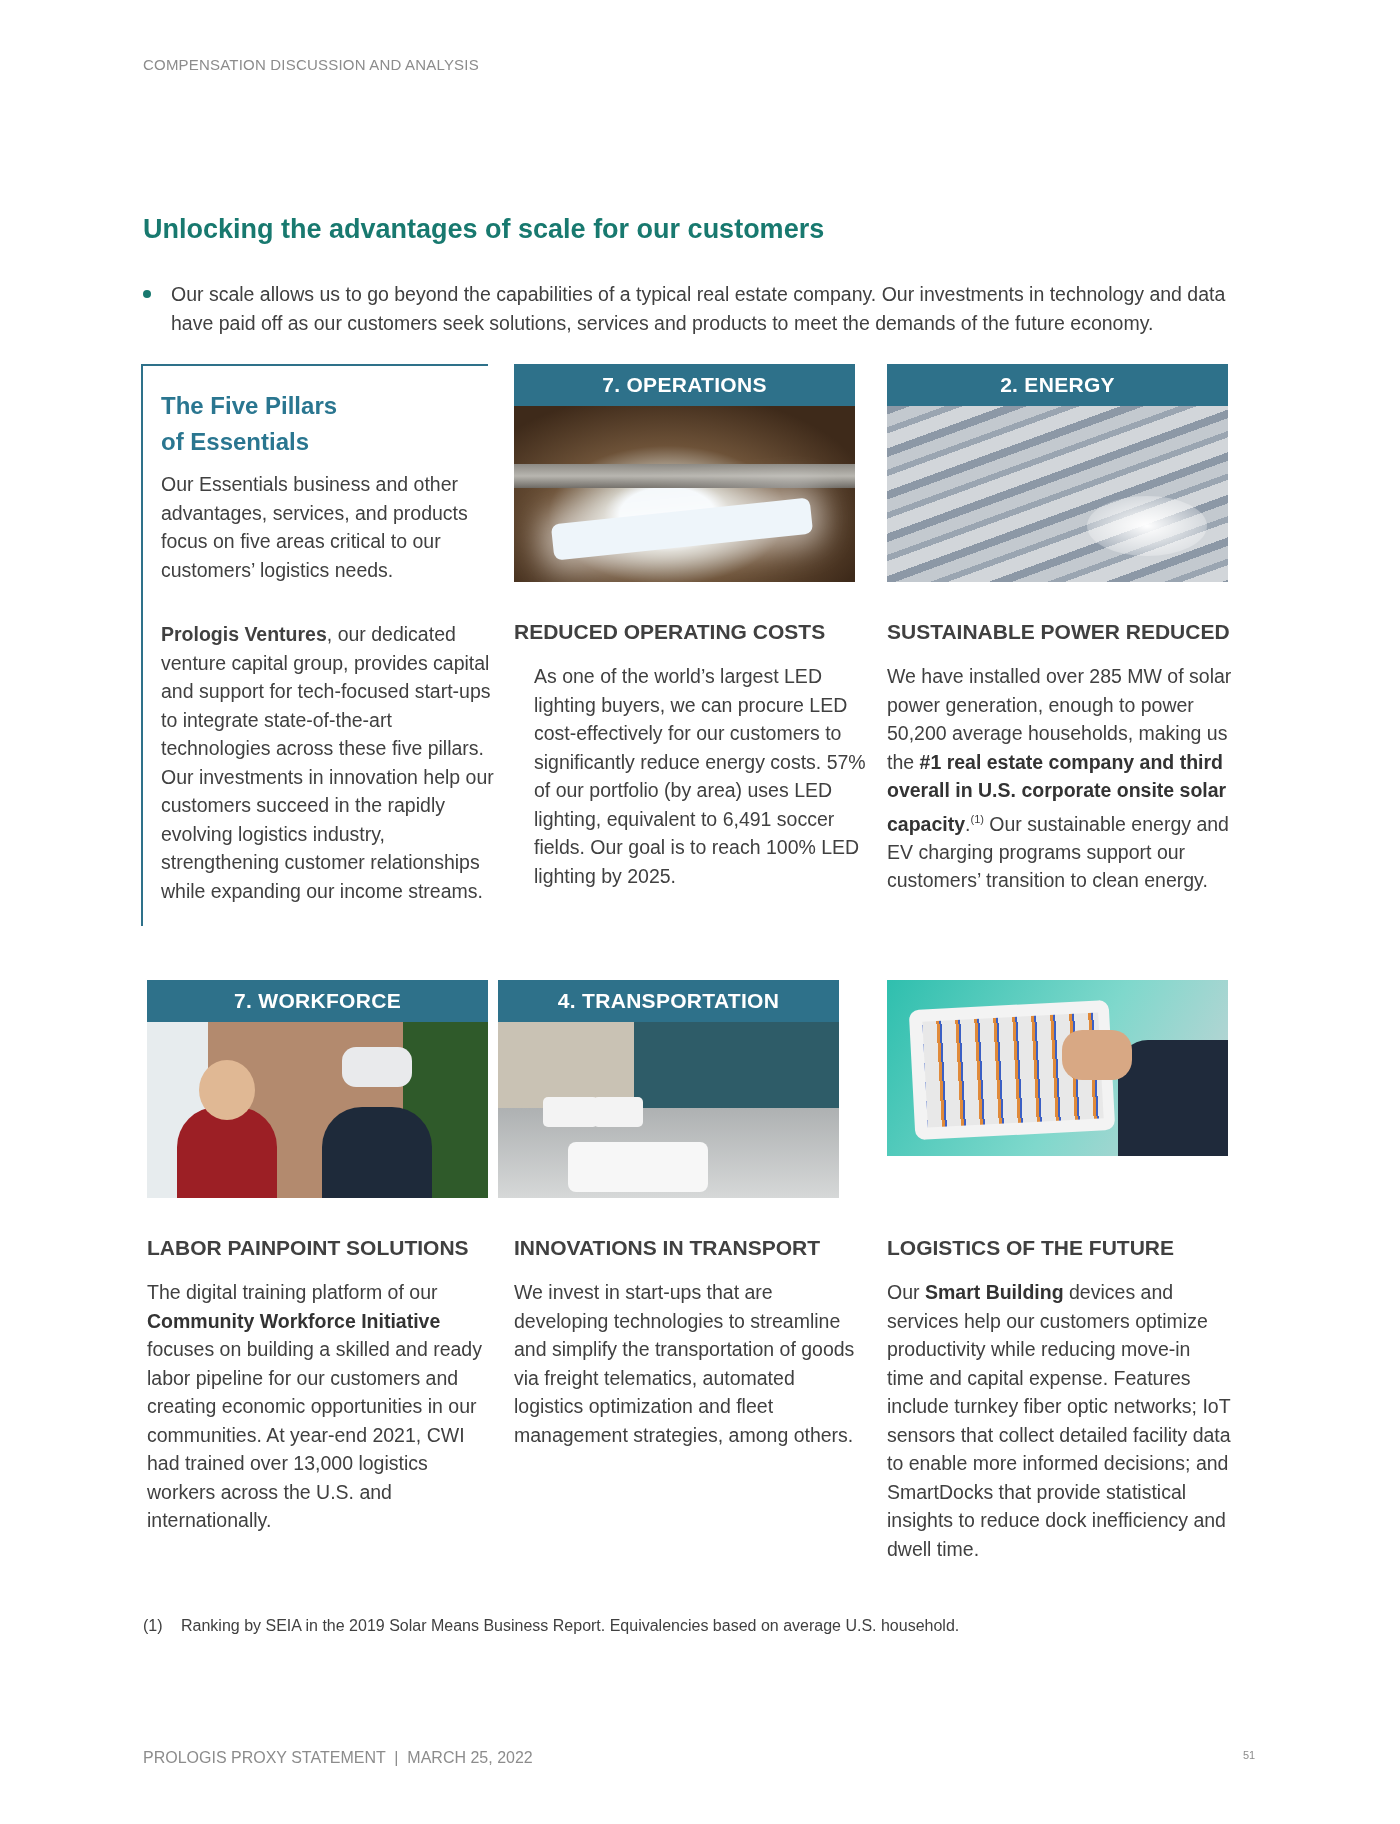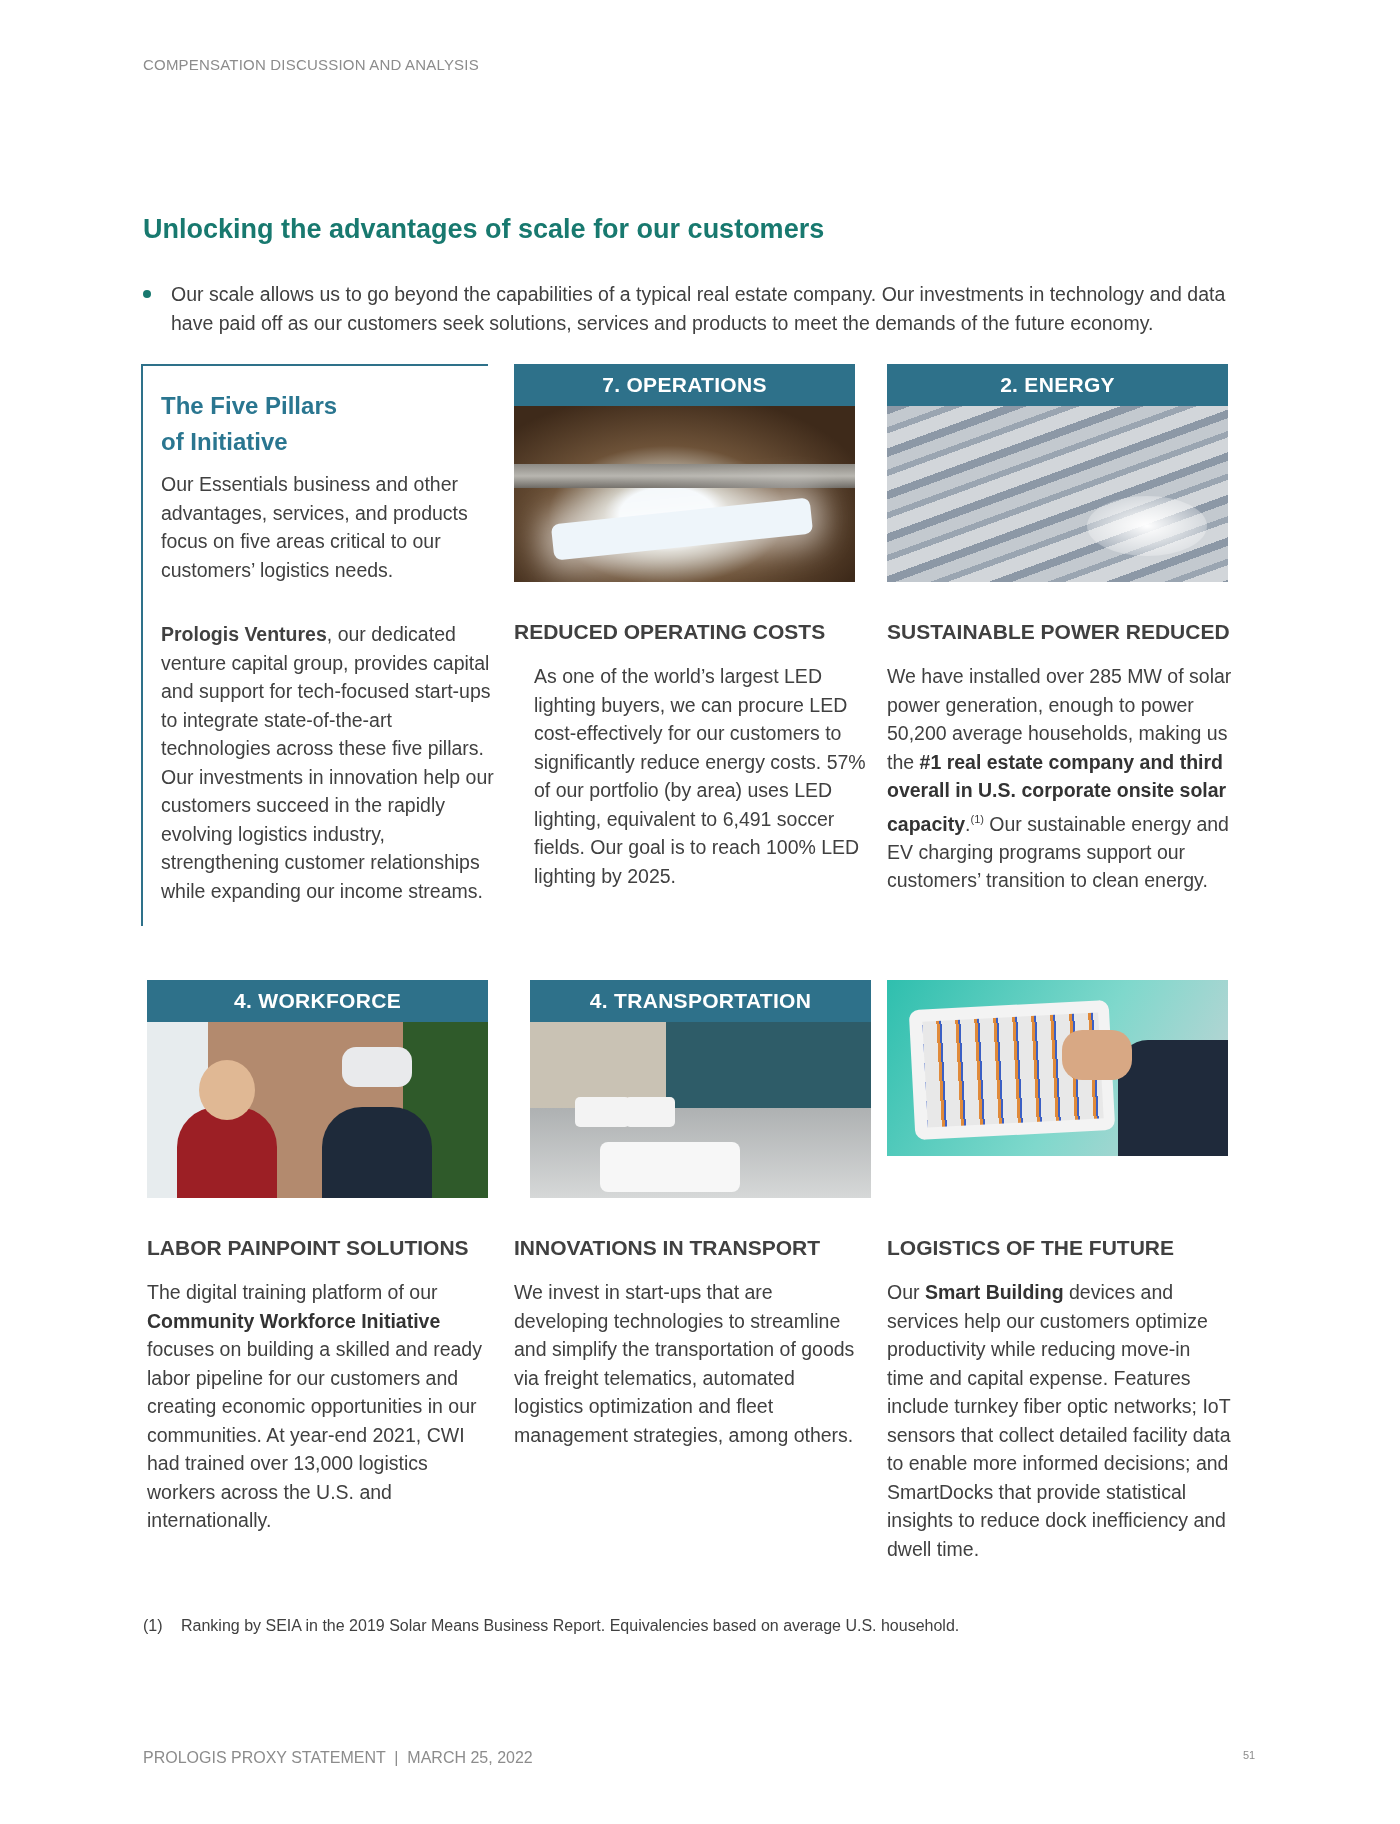--- a/index.html
+++ b/index.html
@@ -62,21 +62,21 @@
 <div class="abs section-title">Unlocking the advantages of scale for our customers</div>
 
 <div class="abs intro">
   <span class="bullet"></span>
   <div class="txt">Our scale allows us to go beyond the capabilities of a typical real estate company. Our investments in technology and data have paid off as our customers seek solutions, services and products to meet the demands of the future economy.</div>
 </div>
 
 <div class="abs pillars-box"></div>
 <div class="abs pillars-title">
   <div>The Five Pillars</div>
-  <div>of Initiative</div>
+  <div>of Essentials</div>
 </div>
 <div class="abs pillars-desc">Our Essentials business and other advantages, services, and products focus on five areas critical to our customers’ logistics needs.</div>
 <div class="abs ventures"><b>Prologis Ventures</b><span>, our dedicated venture capital group, provides capital and support for tech-focused start-ups to integrate state-of-the-art technologies across these five pillars. Our investments in innovation help our customers succeed in the rapidly evolving logistics industry, strengthening customer relationships while expanding our income streams.</span></div>
 
 <div class="card" style="left:514px; top:364px;">
   <div class="card-header">7. OPERATIONS</div>
   <div class="card-image img-ops" title="LED light fixture hanging from warehouse ceiling">
     <div class="pipe"></div>
       <div class="lamp"></div>
   </div>
@@ -87,32 +87,32 @@
 <div class="card" style="left:887px; top:364px;">
   <div class="card-header">2. ENERGY</div>
   <div class="card-image img-energy" title="Rooftop solar panel array">
     <div class="glare"></div>
   </div>
 </div>
 <div class="card-sub" style="left:887px; top:620px;">SUSTAINABLE POWER REDUCED</div>
 <div class="card-body" style="left:887px; top:662px;"><span>We have installed over 285 MW of solar power generation, enough to power 50,200 average households, making us the </span><b>#1 real estate company and third overall in U.S. corporate onsite solar capacity</b><span>.</span><sup>(1)</sup><span> Our sustainable energy and EV charging programs support our customers’ transition to clean energy.</span></div>
 
 <div class="card" style="left:147px; top:980px;">
-  <div class="card-header">4. WORKFORCE</div>
+  <div class="card-header">7. WORKFORCE</div>
   <div class="card-image img-work" title="Two women, one wearing a VR headset">
     <div class="p1"></div>
       <div class="p1h"></div>
       <div class="p2"></div>
       <div class="p2h"></div>
   </div>
 </div>
 <div class="card-sub" style="left:147px; top:1236px;">LABOR PAINPOINT SOLUTIONS</div>
 <div class="card-body" style="left:147px; top:1278px;"><span>The digital training platform of our </span><b>Community Workforce Initiative</b><span> focuses on building a skilled and ready labor pipeline for our customers and creating economic opportunities in our communities. At year-end 2021, CWI had trained over 13,000 logistics workers across the U.S. and internationally.</span></div>
 
-<div class="card" style="left:530px; top:980px;">
+<div class="card" style="left:498px; top:980px;">
   <div class="card-header">4. TRANSPORTATION</div>
   <div class="card-image img-trans" title="Automated robots in a warehouse">
     <div class="floor"></div>
       <div class="r1"></div>
       <div class="r2"></div>
       <div class="r3"></div>
   </div>
 </div>
 <div class="card-sub" style="left:514px; top:1236px;">INNOVATIONS IN TRANSPORT</div>
 <div class="card-body" style="left:514px; top:1278px;">We invest in start-ups that are developing technologies to streamline and simplify the transportation of goods via freight telematics, automated logistics optimization and fleet management strategies, among others.</div>

